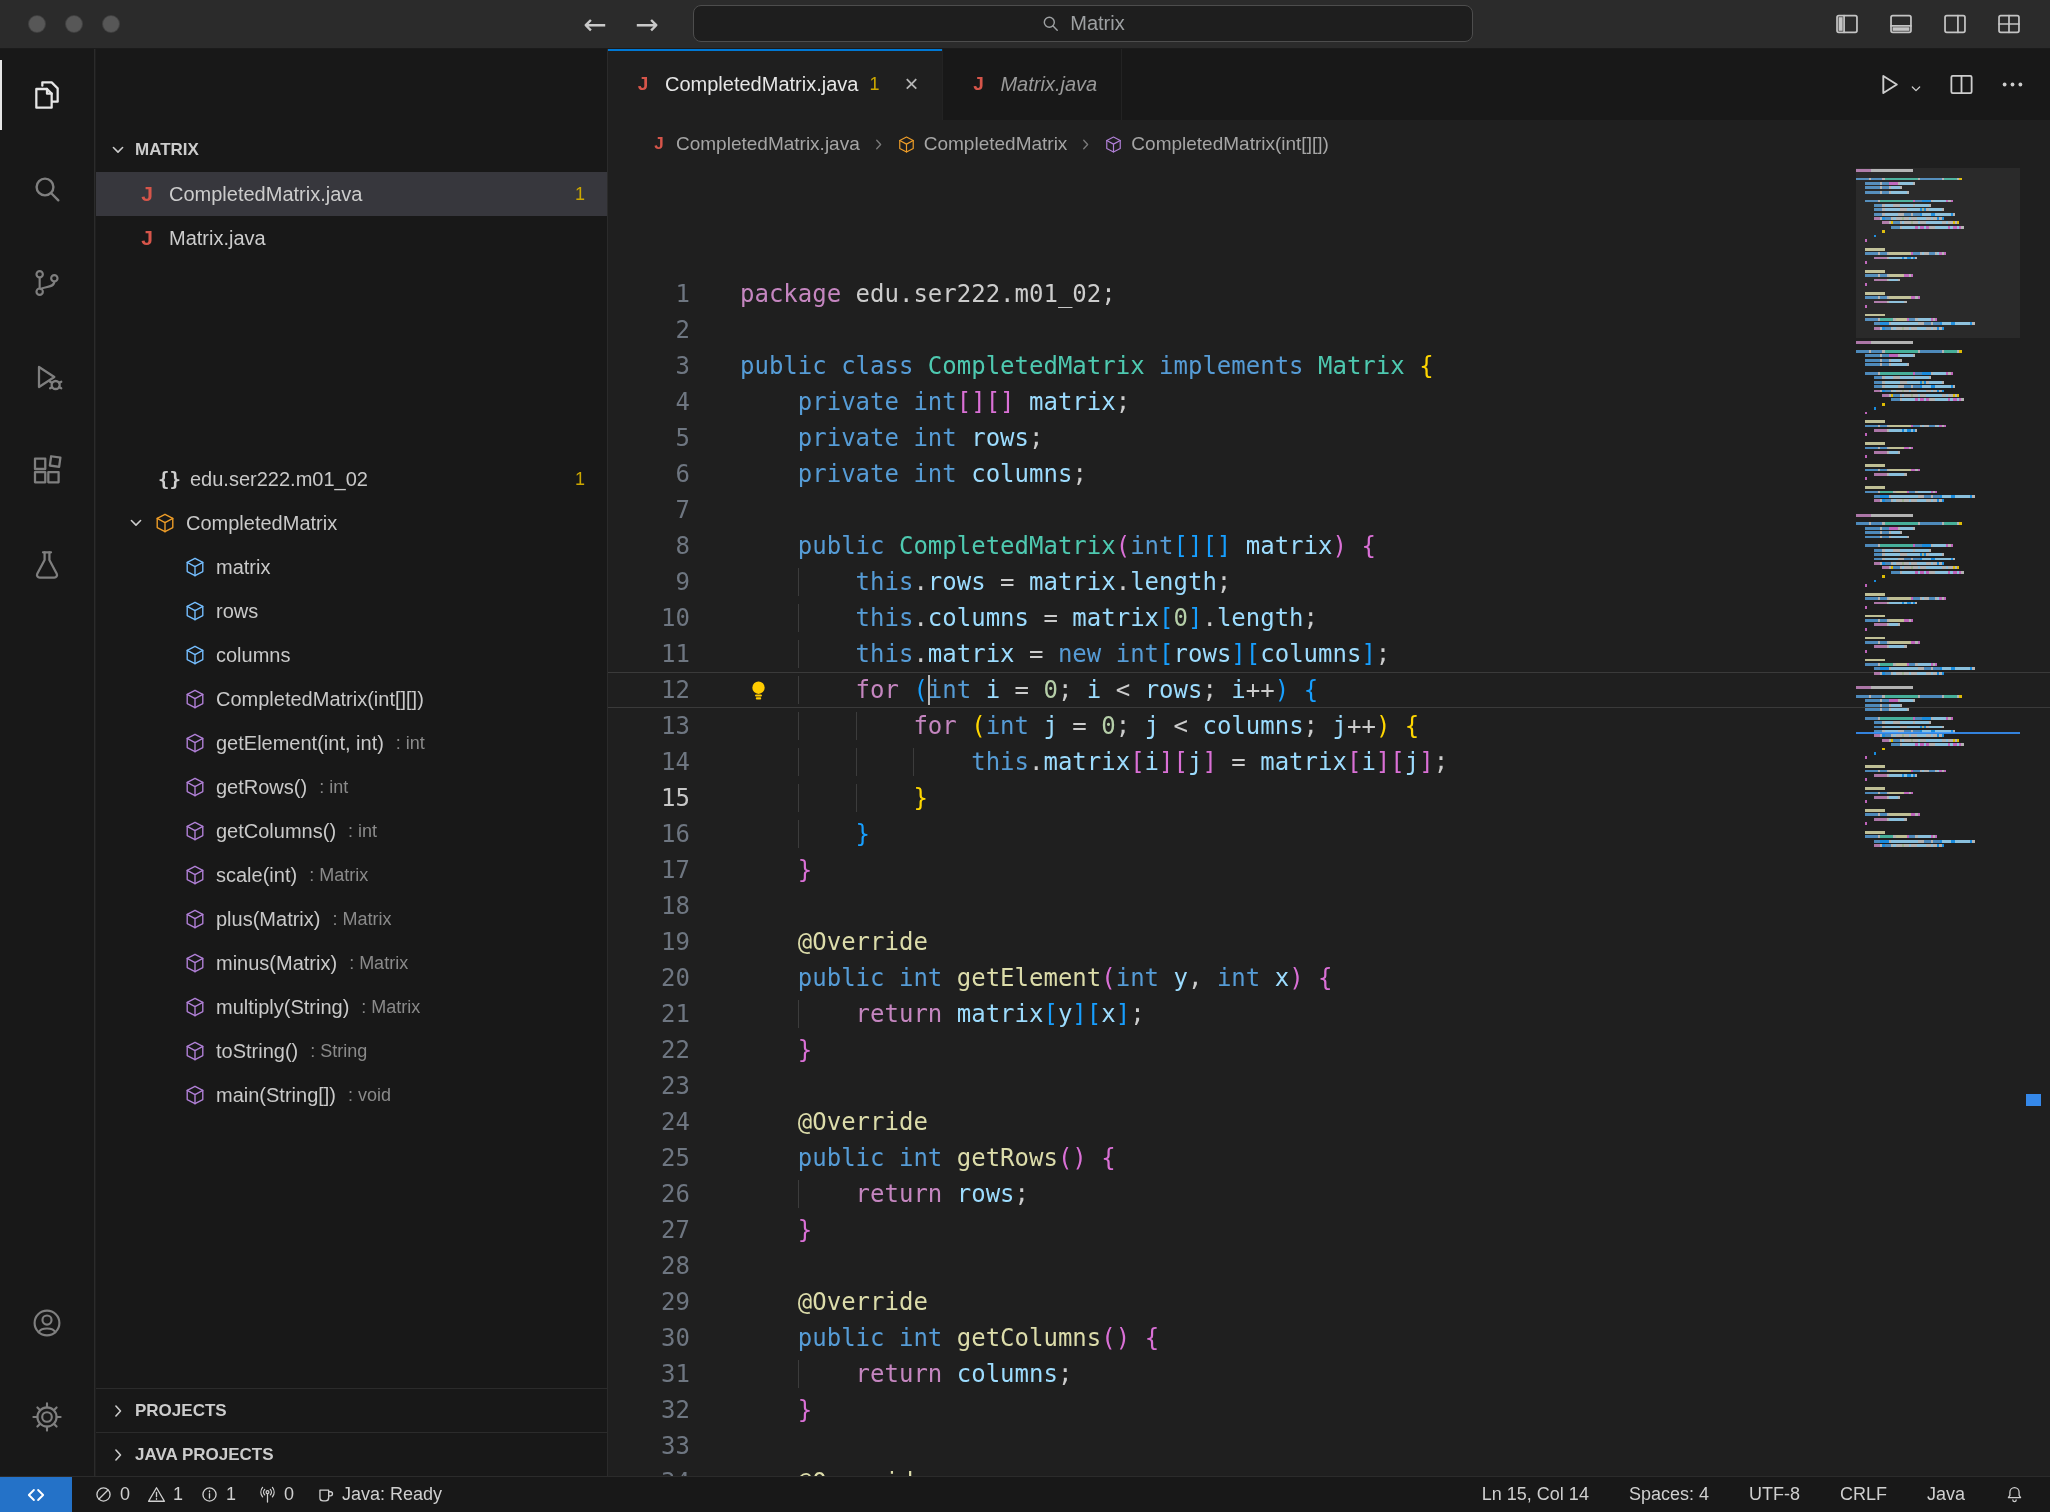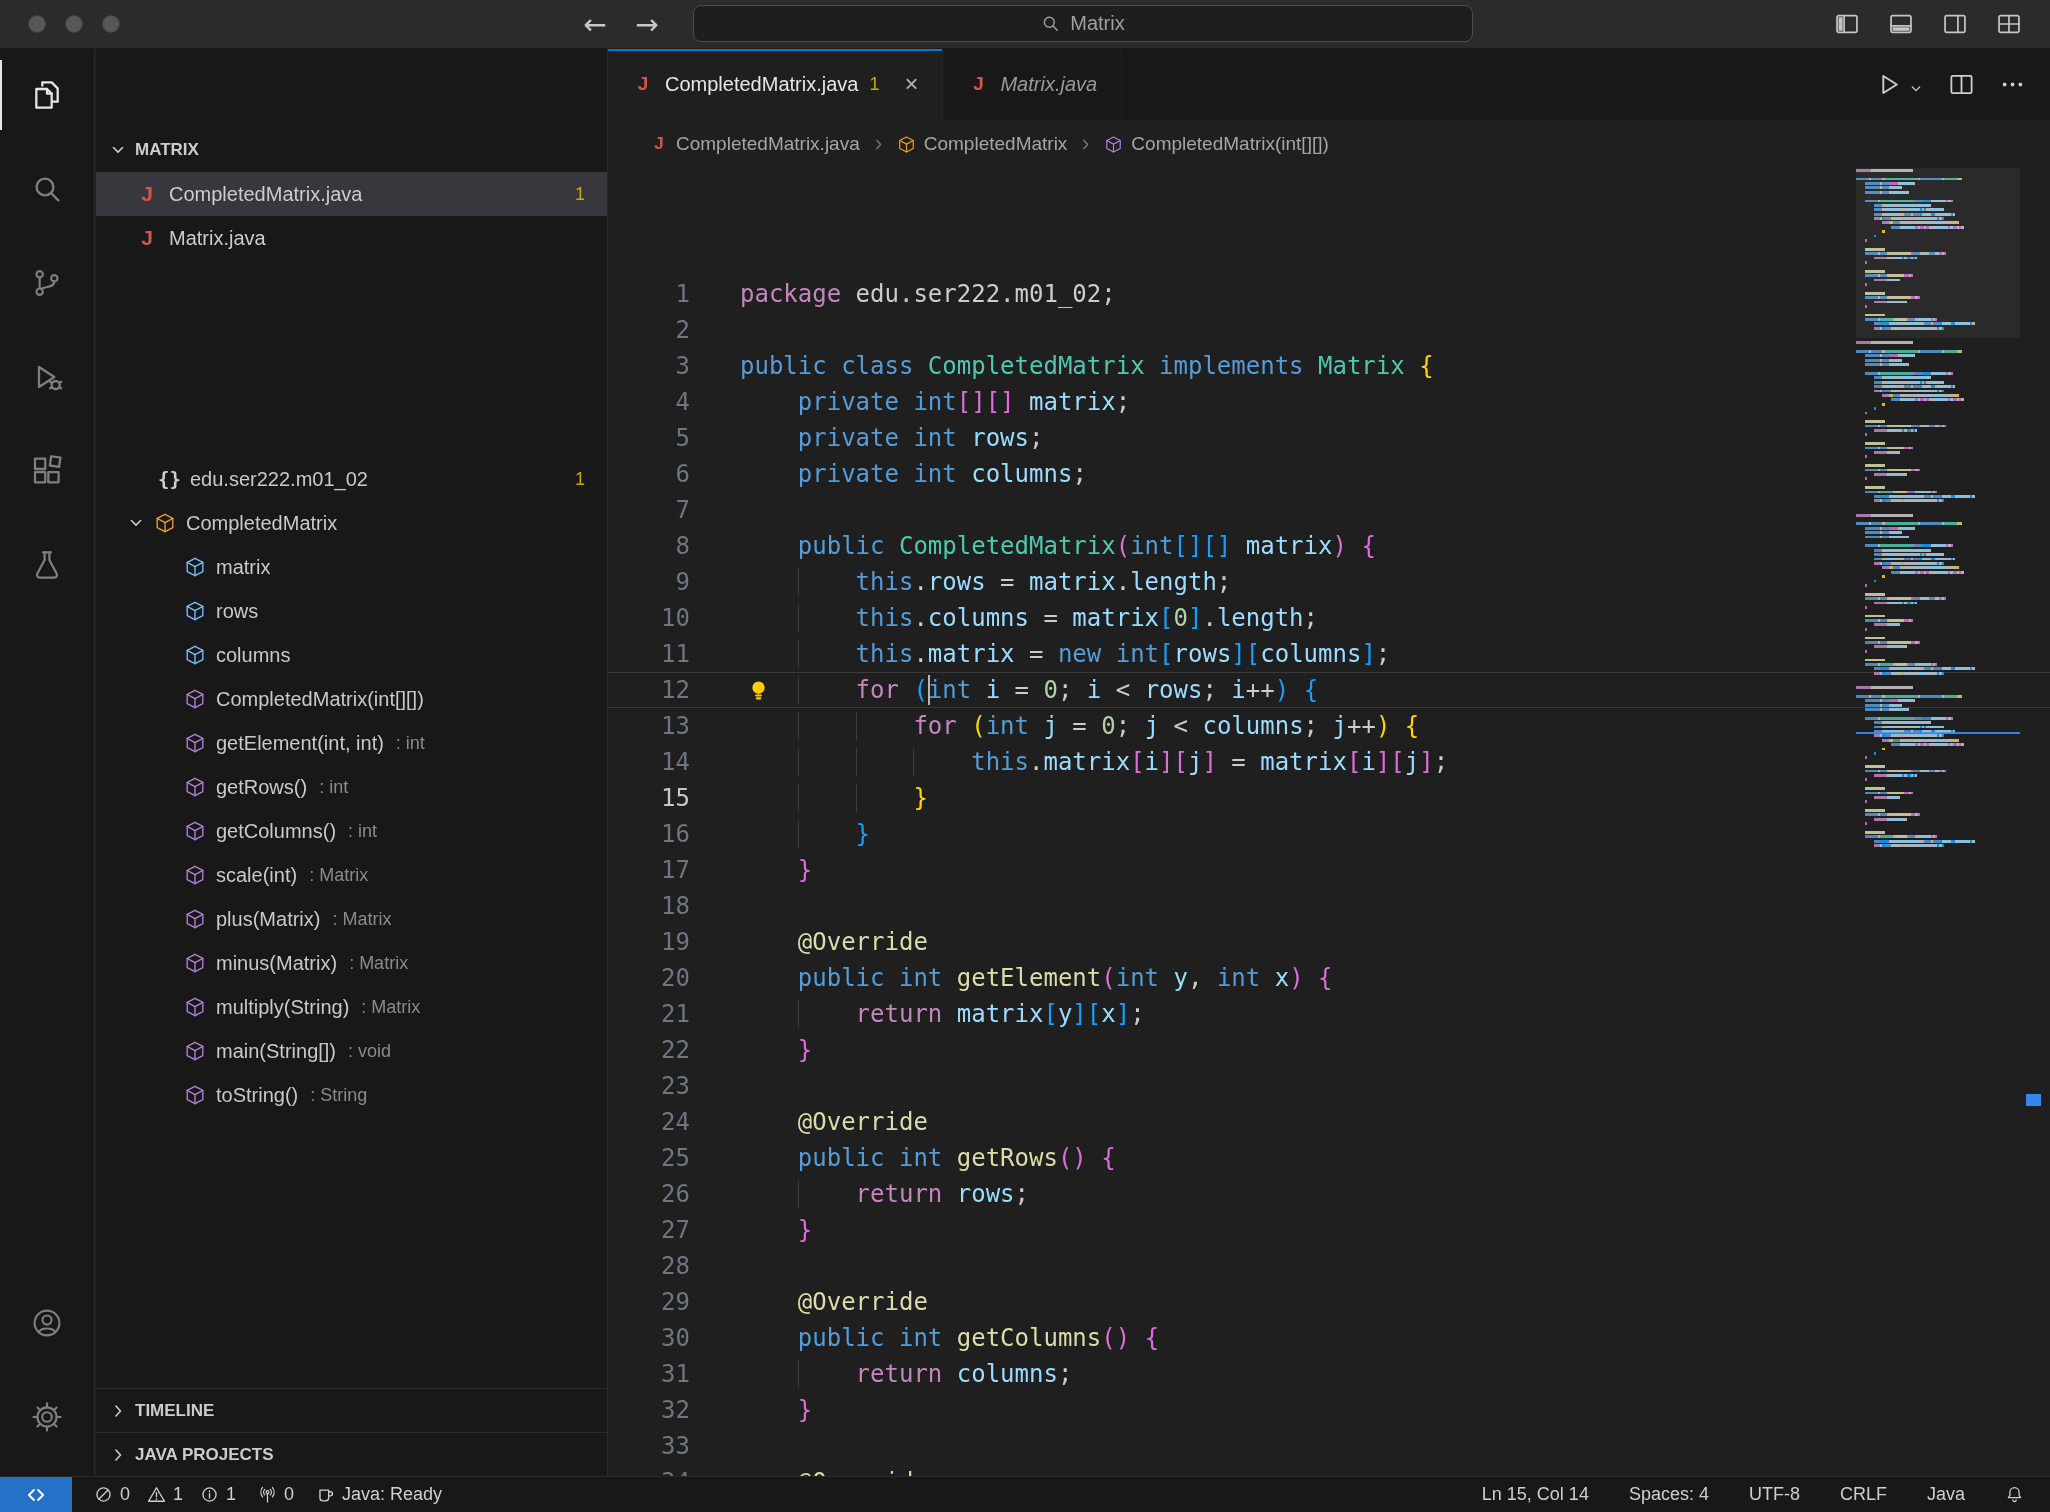--- a/index.html
+++ b/index.html
@@ -397,42 +397,42 @@
           <span class="ol-label">multiply(String)</span>
           <span class="ol-detail">: Matrix</span>
         </div>
         <div class="ol-row ol-member">
           <span class="ic cube" style="color: rgb(177, 128, 215);">
             <svg viewBox="0 0 24 24" fill="none" stroke="currentColor" stroke-linejoin="round" stroke-linecap="round" stroke-width="1.5">
               <path d="M12 2.5 20.5 7v10L12 21.5 3.5 17V7z"></path>
               <path d="M3.5 7 12 11.5 20.5 7M12 11.5v10"></path>
             </svg>
           </span>
+          <span class="ol-label">toString()</span>
+          <span class="ol-detail">: String</span>
+        </div>
+        <div class="ol-row ol-member">
+          <span class="ic cube" style="color: rgb(177, 128, 215);">
+            <svg viewBox="0 0 24 24" fill="none" stroke="currentColor" stroke-linejoin="round" stroke-linecap="round" stroke-width="1.5">
+              <path d="M12 2.5 20.5 7v10L12 21.5 3.5 17V7z"></path>
+              <path d="M3.5 7 12 11.5 20.5 7M12 11.5v10"></path>
+            </svg>
+          </span>
           <span class="ol-label">main(String[])</span>
           <span class="ol-detail">: void</span>
         </div>
-        <div class="ol-row ol-member">
-          <span class="ic cube" style="color: rgb(177, 128, 215);">
-            <svg viewBox="0 0 24 24" fill="none" stroke="currentColor" stroke-linejoin="round" stroke-linecap="round" stroke-width="1.5">
-              <path d="M12 2.5 20.5 7v10L12 21.5 3.5 17V7z"></path>
-              <path d="M3.5 7 12 11.5 20.5 7M12 11.5v10"></path>
-            </svg>
-          </span>
-          <span class="ol-label">toString()</span>
-          <span class="ol-detail">: String</span>
-        </div>
       </div>
 
     <div class="sec bordered" style="top:1340px">
       <span class="ic">
           <svg viewBox="0 0 24 24" fill="none" stroke="currentColor" stroke-linejoin="round" stroke-linecap="round" stroke-width="1.9">
             <path d="M9.5 6 15 12l-5.5 6"></path>
           </svg>
         </span>
-      <span>TIMELINE</span>
+      <span>PROJECTS</span>
     </div>
     <div class="sec bordered" style="top:1384px">
       <span class="ic">
           <svg viewBox="0 0 24 24" fill="none" stroke="currentColor" stroke-linejoin="round" stroke-linecap="round" stroke-width="1.9">
             <path d="M9.5 6 15 12l-5.5 6"></path>
           </svg>
         </span>
       <span>JAVA PROJECTS</span>
     </div>
   </aside>

